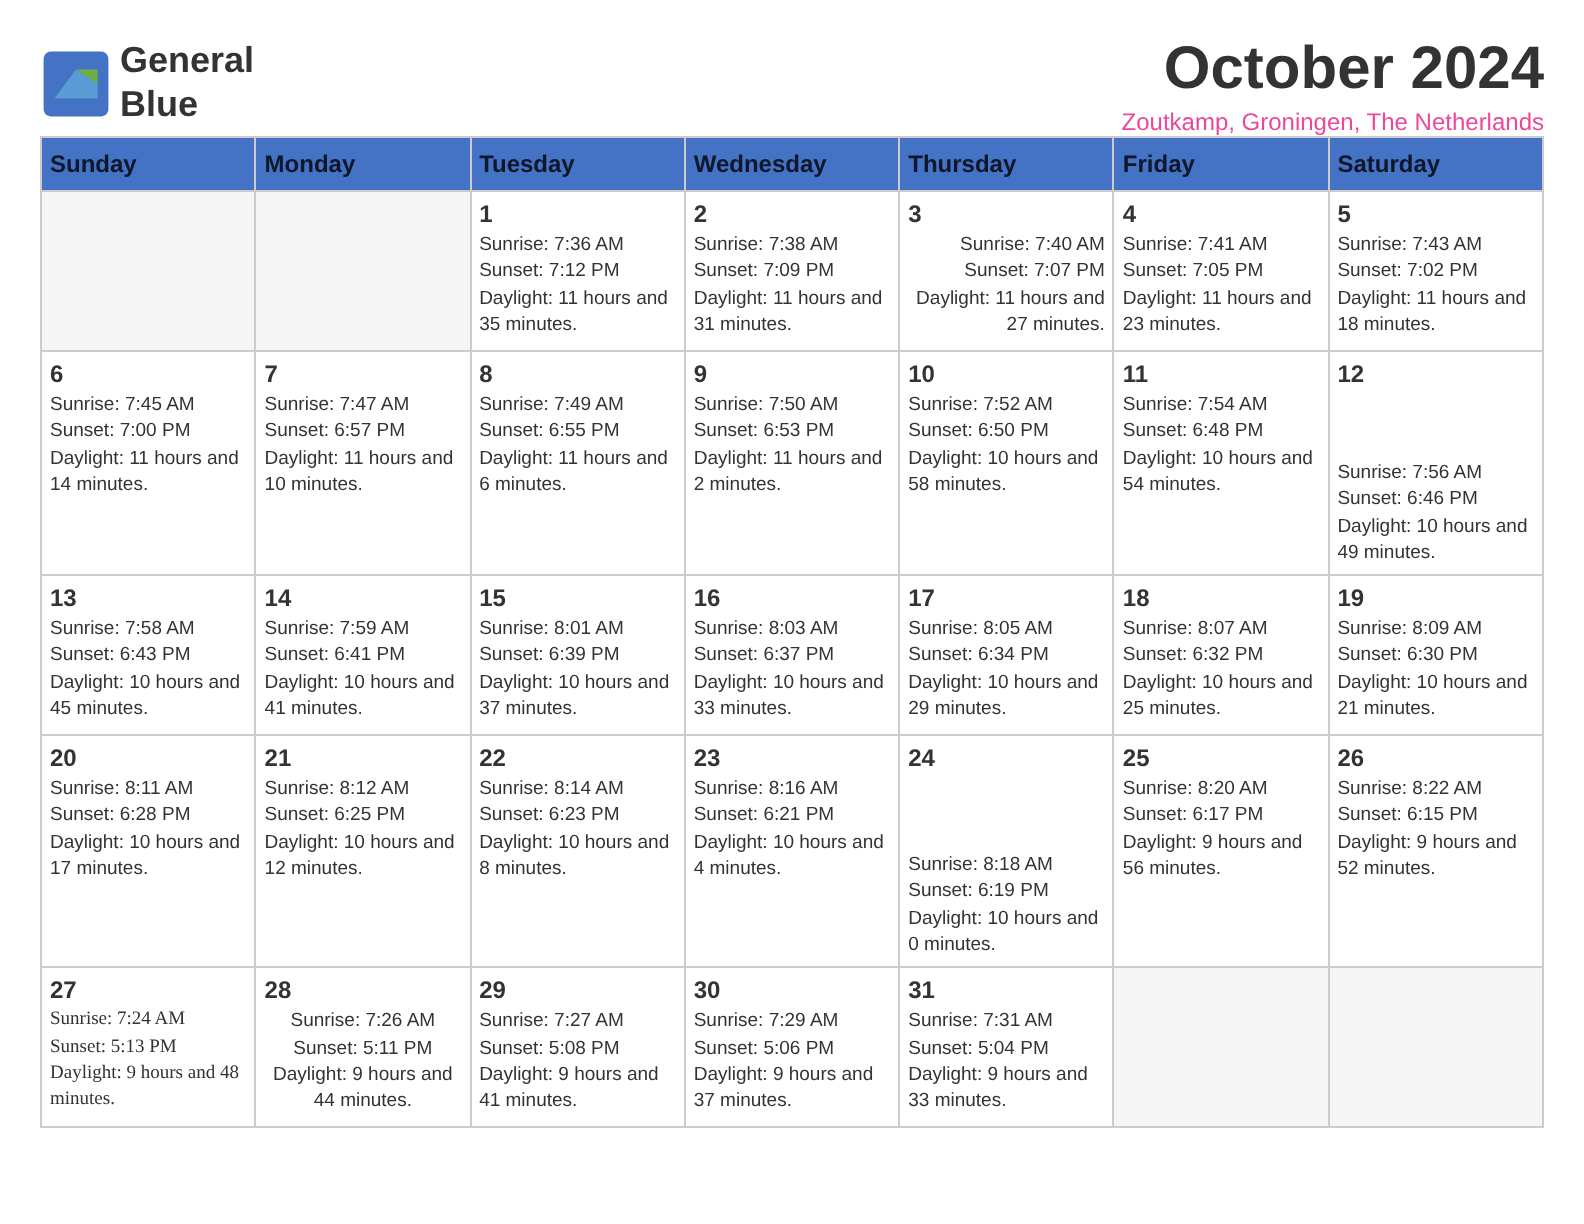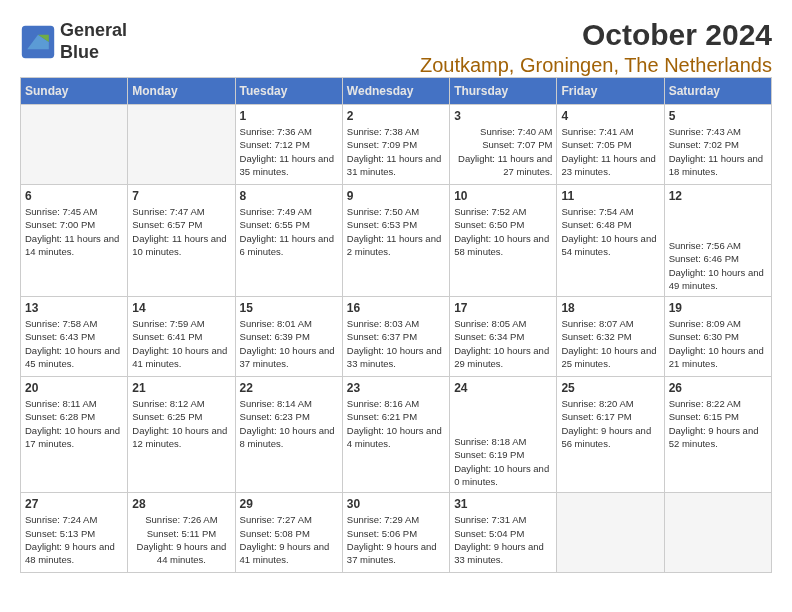--- a/index.html
+++ b/index.html
@@ -33,32 +33,32 @@
     .title-block {
       text-align: right;
     }
     .month-title {
       font-size: 30px;
       font-weight: bold;
       color: #333;
       line-height: 1;
     }
     .location {
-      font-size: 20px;
-      color: #a16207;
+      font-size: 12px;
+      color: #ec4899;
       margin-top: 4px;
     }
     table {
       width: 100%;
       border-collapse: collapse;
       table-layout: fixed;
     }
     th {
       background: #4472C4;
-      color: #e5e5e5;
+      color: #0f172a;
       font-size: 12px;
       padding: 6px 4px;
       text-align: left;
       border: 1px solid #ccc;
     }
     td {
       border: 1px solid #ccc;
       vertical-align: top;
       padding: 4px;
       font-size: 10px;
@@ -280,21 +280,21 @@
         <td>
           <span class="day-number">26</span>
           <div class="day-info" style="white-space: pre-line;">Sunrise: 8:22 AM
 Sunset: 6:15 PM
 Daylight: 9 hours and 52 minutes.</div>
         </td>
       </tr>
       <tr>
         <td>
           <span class="day-number">27</span>
-          <div class="day-info" style="white-space: pre-line;">Sunrise: 7:24 AM
+          <div class="day-info" style="white-space: pre-line; font-family: Liberation Serif, serif;">Sunrise: 7:24 AM
 Sunset: 5:13 PM
 Daylight: 9 hours and 48 minutes.</div>
         </td>
         <td>
           <span class="day-number">28</span>
           <div class="day-info" style="white-space: pre-line; text-align: center;">Sunrise: 7:26 AM
 Sunset: 5:11 PM
 Daylight: 9 hours and 44 minutes.</div>
         </td>
         <td>

